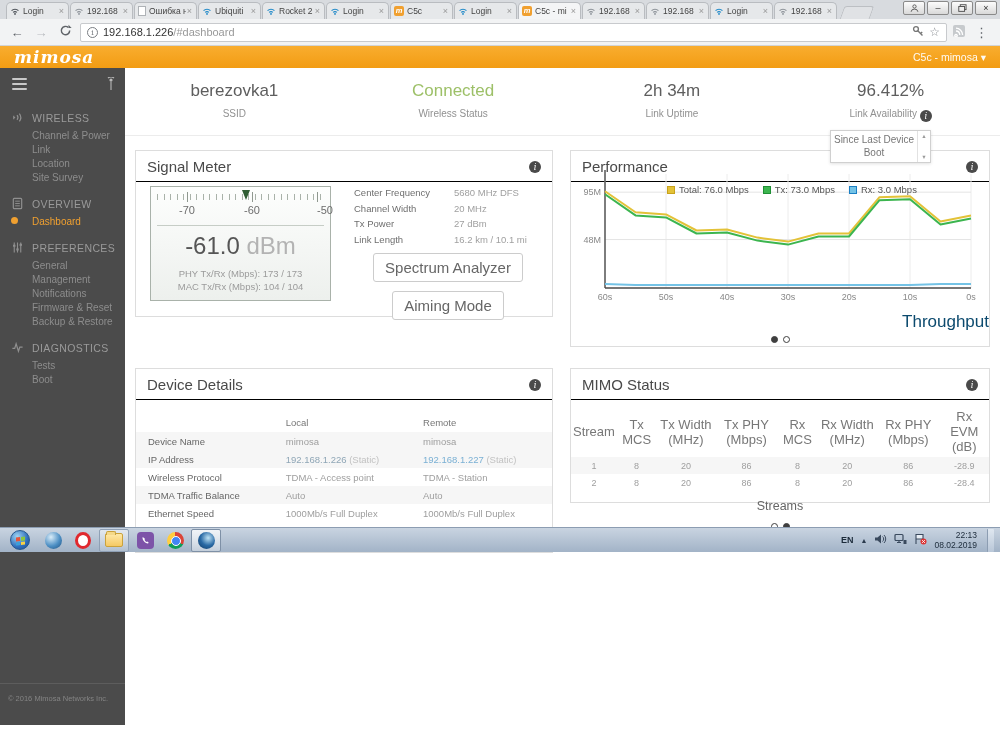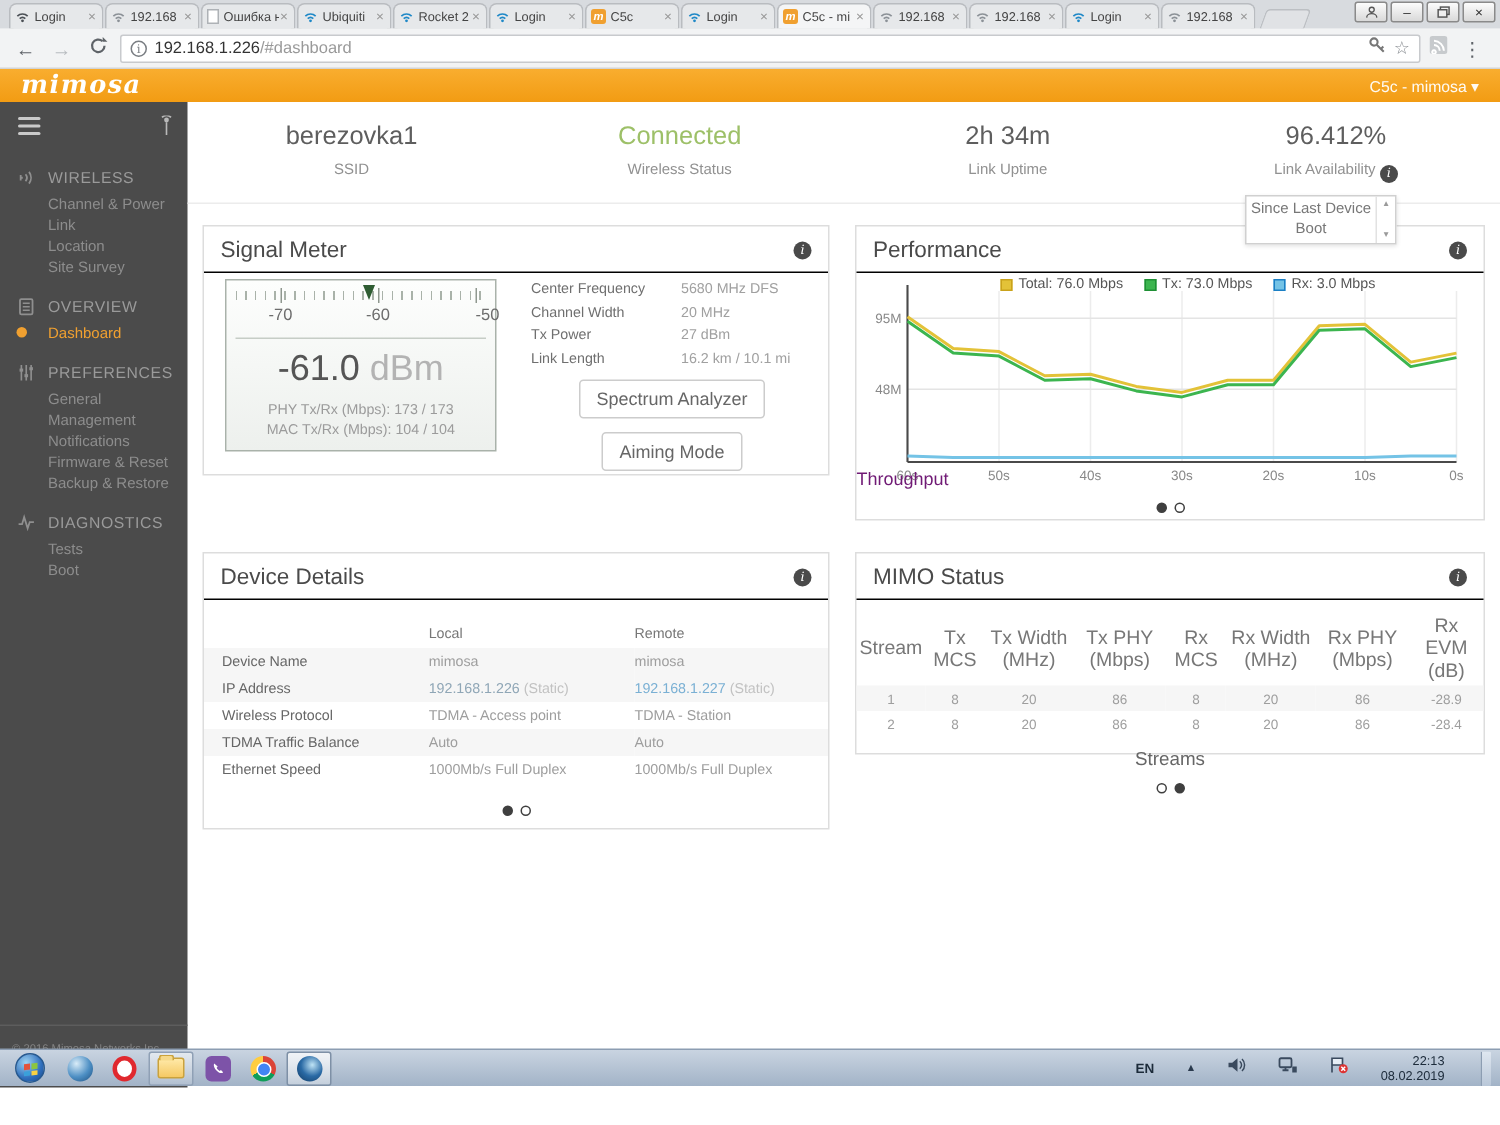--- a/index.html
+++ b/index.html
@@ -1,17 +1,17 @@
 <!DOCTYPE html>
 <html><head>
 <meta charset="utf-8">
 <style>
   * { margin:0; padding:0; box-sizing:border-box; }
   html,body { width:1000px; height:750px; overflow:hidden; font-family:"Liberation Sans", sans-serif; }
-  .screen { position:relative; width:1000px; height:724px; background:#fff; }
+  .screen { position:relative; width:1000px; height:552px; background:#fff; }
 
   
   .tabstrip { position:relative; height:19px; background:#d8dbdf; display:flex; align-items:flex-end; padding-left:6px; }
   .tab { position:relative; width:63px; height:17px; margin-right:1px; background:#e6e8ea; border:1px solid #b9bcc0; border-bottom:none;
          border-radius:5px 5px 0 0; display:flex; align-items:center; padding:0 3px; font-size:8.5px; color:#444; flex:none; }
   .tab.active { background:#f4f5f6; z-index:2; }
   .tab .tlabel { flex:1; overflow:hidden; white-space:nowrap; margin-left:3px; }
   .tab .tclose { color:#999; font-size:9px; padding:0 1px; }
   .fav { width:10px; height:10px; flex:none; display:flex; align-items:center; justify-content:center; }
   .fav svg { width:10px; height:10px; }
@@ -91,29 +91,29 @@
   .ticklabel { position:absolute; top:13px; transform:translateX(-50%); font-size:11px; color:#6d6d6d; }
   .needle { position:absolute; top:-1px; transform:translateX(-50%); width:0; height:0; border-left:4px solid transparent; border-right:4px solid transparent; border-top:10px solid #2f5d33; }
   .gval { text-align:center; margin-top:6px; font-size:24px; color:#555; }
   .gval .unit { color:#b3b3b3; }
   .gsub { text-align:center; margin-top:7px; font-size:9.5px; color:#9b9b9b; line-height:13px; }
   .sm-details { position:absolute; left:218px; top:34px; right:10px; }
   .kv { display:flex; font-size:9.5px; line-height:15.5px;align-items:flex-end; }
   .kv .k { width:100px; color:#6f6f6f; }
   .kv .v { color:#a0a0a0; }
   .sm-buttons { position:absolute; left:218px; top:102px; right:10px; text-align:center; }
-  .btn { display:inline-block; background:#fff; border:1px solid #ccc; border-radius:3px; font-size:12px; color:#666; padding:5px 11px; margin-bottom:9px; }
+  .btn { display:inline-block; background:#fff; border:1px solid #ccc; border-radius:3px; font-size:15px; color:#666; padding:5px 11px; margin-bottom:9px; }
 
   
   .p-perf { height:197px; }
   .legend { position:absolute; left:96px; top:33px; display:flex; gap:14px; font-size:9.5px; color:#555; z-index:3; }
   .litem { display:flex; align-items:center; gap:4px; }
   .lsq { width:8px; height:8px; border:1px solid; }
-  .chartwrap { position:absolute; left:4px; top:38px; }
-  .chart-xlabel { position:absolute; left:0; right:0; top:161px; text-align:left; font-size:12px; color:#701a75; }
+  .chartwrap { position:absolute; left:4px; top:18px; }
+  .chart-xlabel { position:absolute; left:0; right:0; top:161px; text-align:right; font-size:17px; color:#0c4a6e; }
   .dots { text-align:center; }
   .dots .dot { display:inline-block; width:7px; height:7px; border-radius:50%; border:1px solid #3f3f3f; margin:0 2.5px; vertical-align:middle; }
   .dots .dot.on { background:#3f3f3f; }
   .p-perf .dots { position:absolute; left:0; right:0; top:179px; }
 
   
   .p-device { height:185px; margin-top:51px; }
   .dtable { width:100%; border-collapse:collapse; margin-top:13px; }
   .dtable th { font-size:9.5px; color:#777; font-weight:normal; text-align:left; padding:4px 0; }
   .dtable td { font-size:9.5px; padding:3.5px 0; color:#9e9e9e; }
@@ -149,21 +149,21 @@
   .ticon { width:17px; height:17px; border-radius:50%; flex:none; }
   .sphere1 { background:radial-gradient(circle at 35% 30%, #d9ecf8, #4d8fc4 55%, #1d4f80); }
   .sphere2 { background:radial-gradient(circle at 60% 35%, #bfe3f5, #2a6aa5 50%, #123a63); }
   .opera { background:#fff; border:3.5px solid #e0282e; width:16px; height:17px; border-radius:50%; }
   .folder { width:18px; height:14px; background:linear-gradient(#ffe9a8,#f5c964); border:1px solid #caa23c; border-radius:2px; position:relative; }
   .folder::before { content:""; position:absolute; left:0; top:-3px; width:8px; height:3px; background:#f5d98a; border:1px solid #caa23c; border-bottom:none; border-radius:2px 2px 0 0; }
   .viber { width:17px; height:17px; border-radius:4px; background:#7d53a8; display:flex; align-items:center; justify-content:center; }
   .viber svg { width:9px; height:9px; }
   .chrome { width:17px; height:17px; border-radius:50%; background:conic-gradient(#db4437 0 33%, #0f9d58 0 66%, #ffcd40 0 100%); position:relative; }
   .chrome::after { content:""; position:absolute; left:4.5px; top:4.5px; width:8px; height:8px; background:#4285f4; border:1.5px solid #fff; border-radius:50%; }
-  .tray { margin-left:auto; display:flex; align-items:center; gap:21px; padding-right:4px; }
+  .tray { margin-left:auto; display:flex; align-items:center; gap:7px; padding-right:4px; }
   .tray .lang { font-size:9px; color:#1c2b3a; font-weight:bold; }
   .tray .chev { font-size:7px; color:#2a3a4d; }
   .trayicon svg { width:13px; height:12px; color:#3a4a5e; }
   .clock { text-align:right; font-size:8.5px; color:#1c2b3a; line-height:10px; }
   .showdesk { width:7px; height:23px; background:linear-gradient(#dfe7f0,#b9c7d8); border-left:1px solid #8c9db2; margin-left:3px; border-radius:1px; }
 </style>
 </head>
 <body>
 
 <div class="screen">

